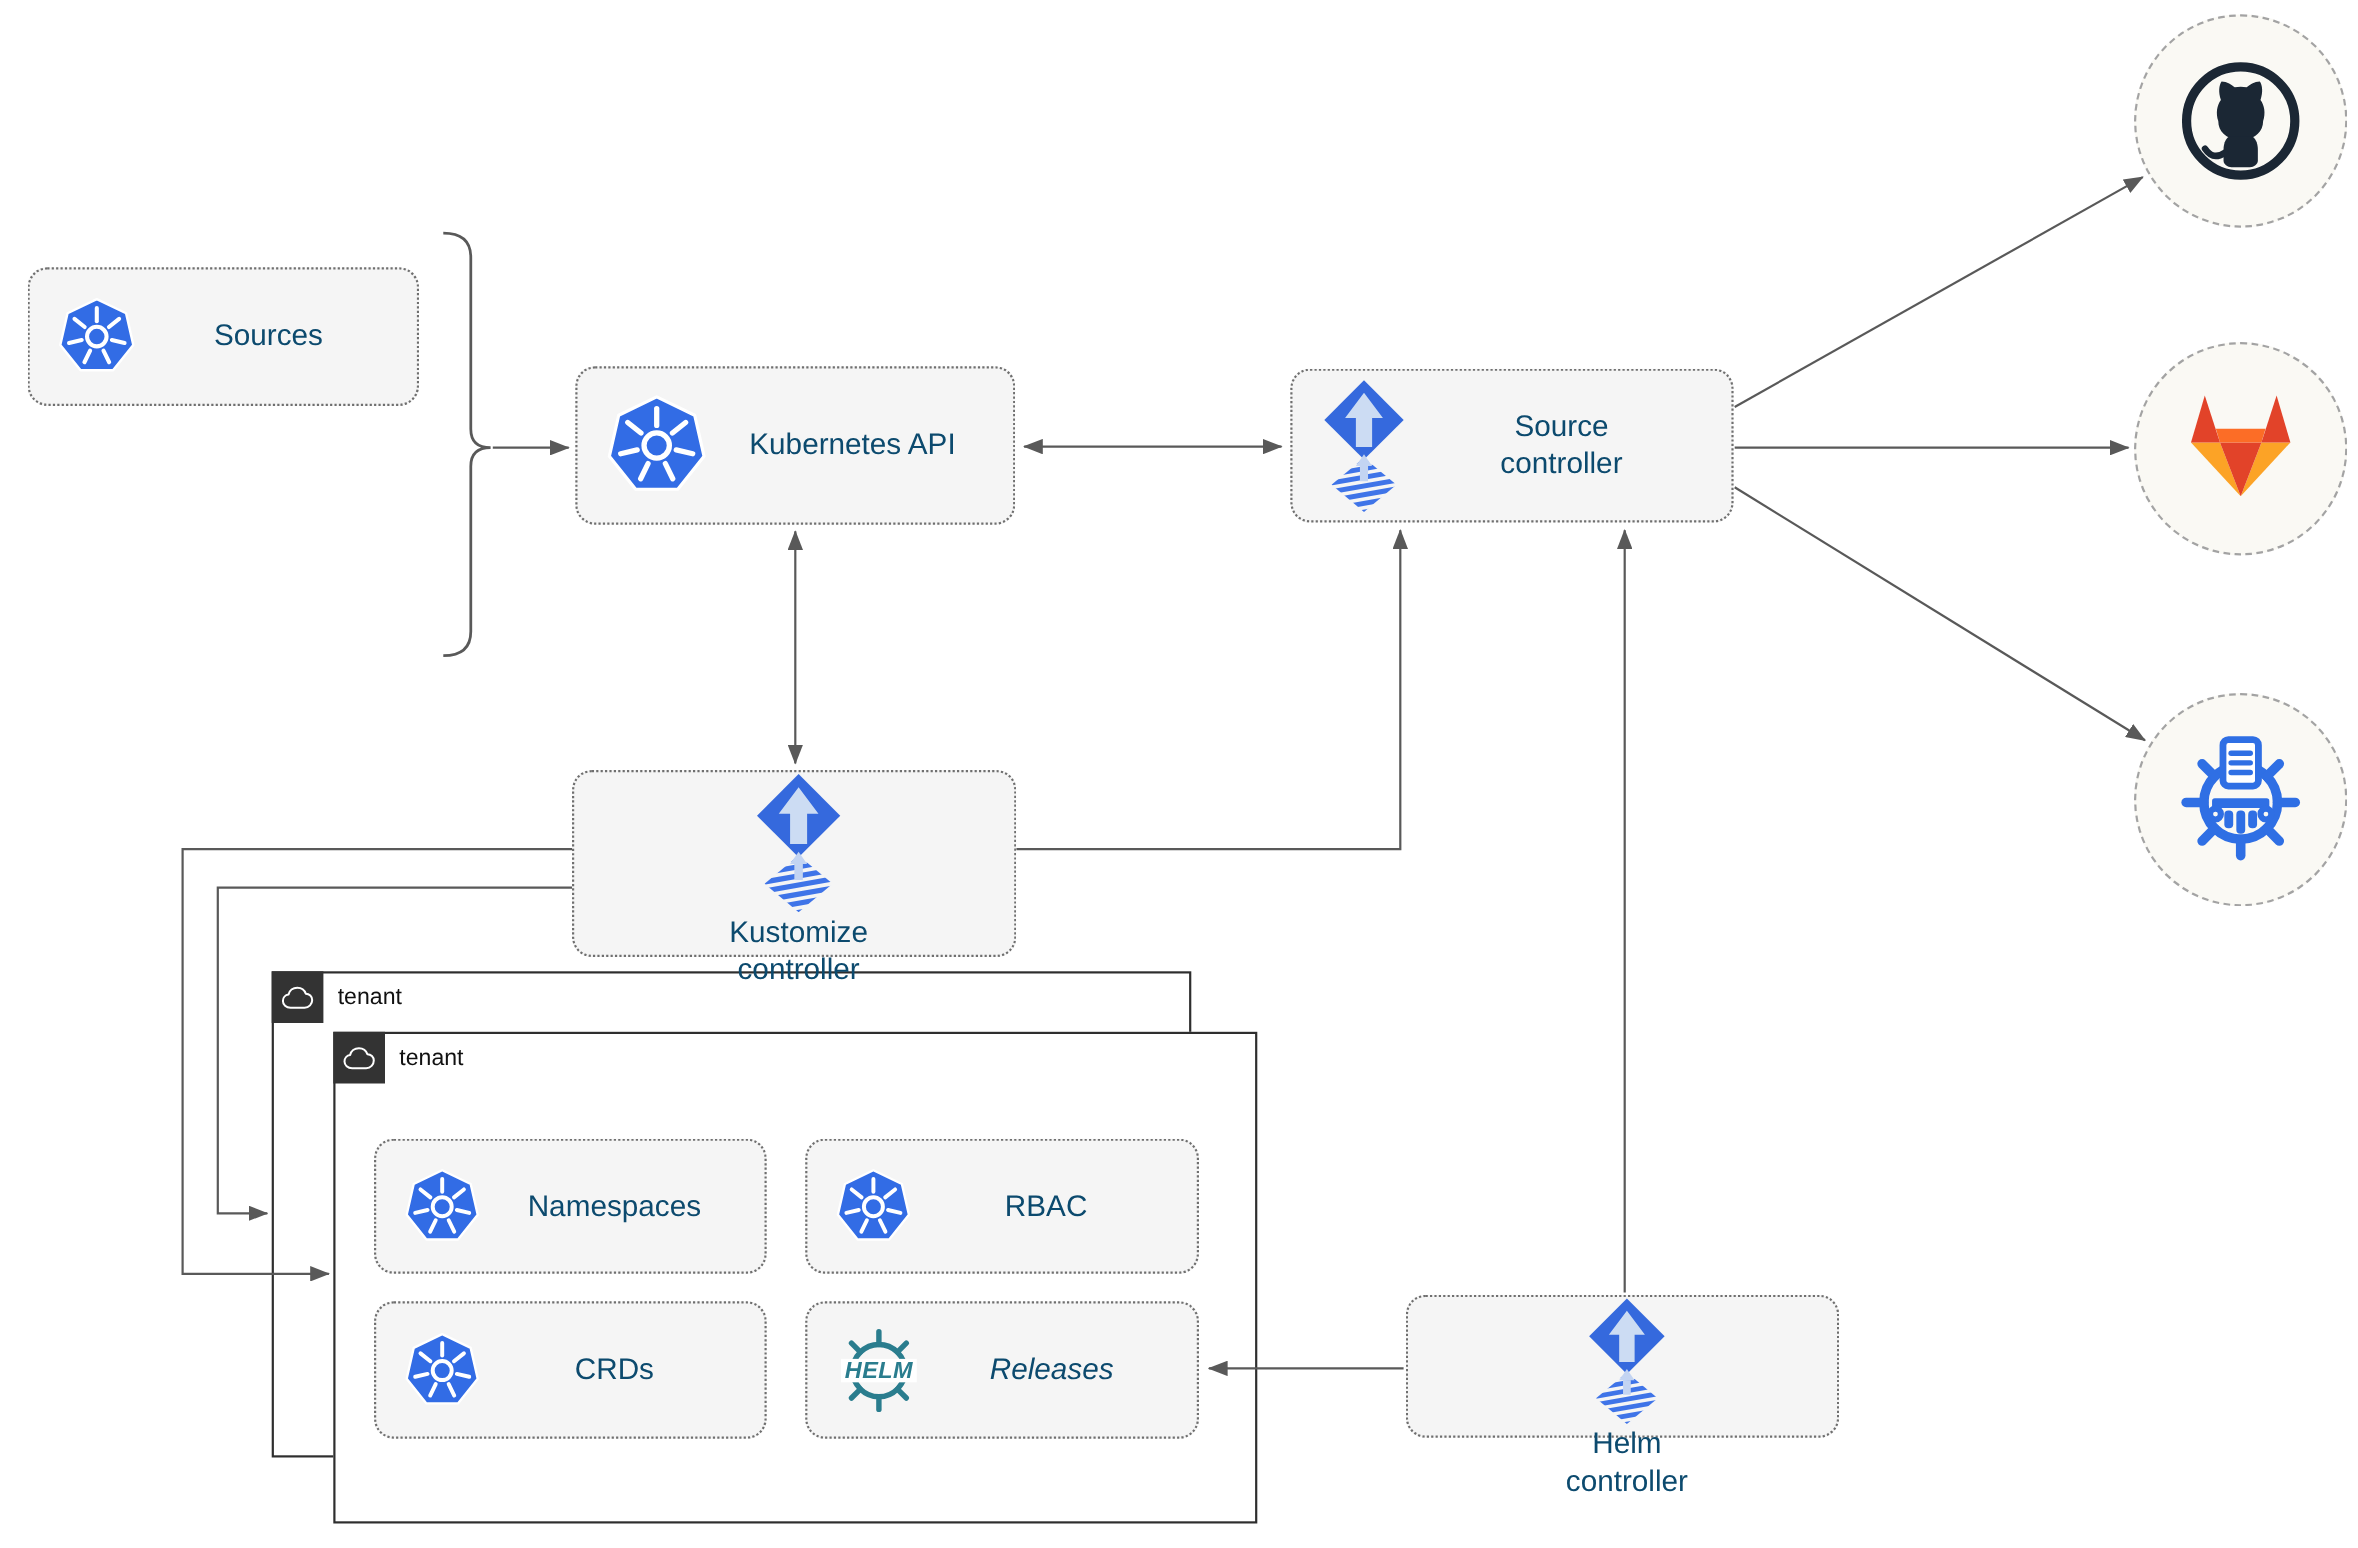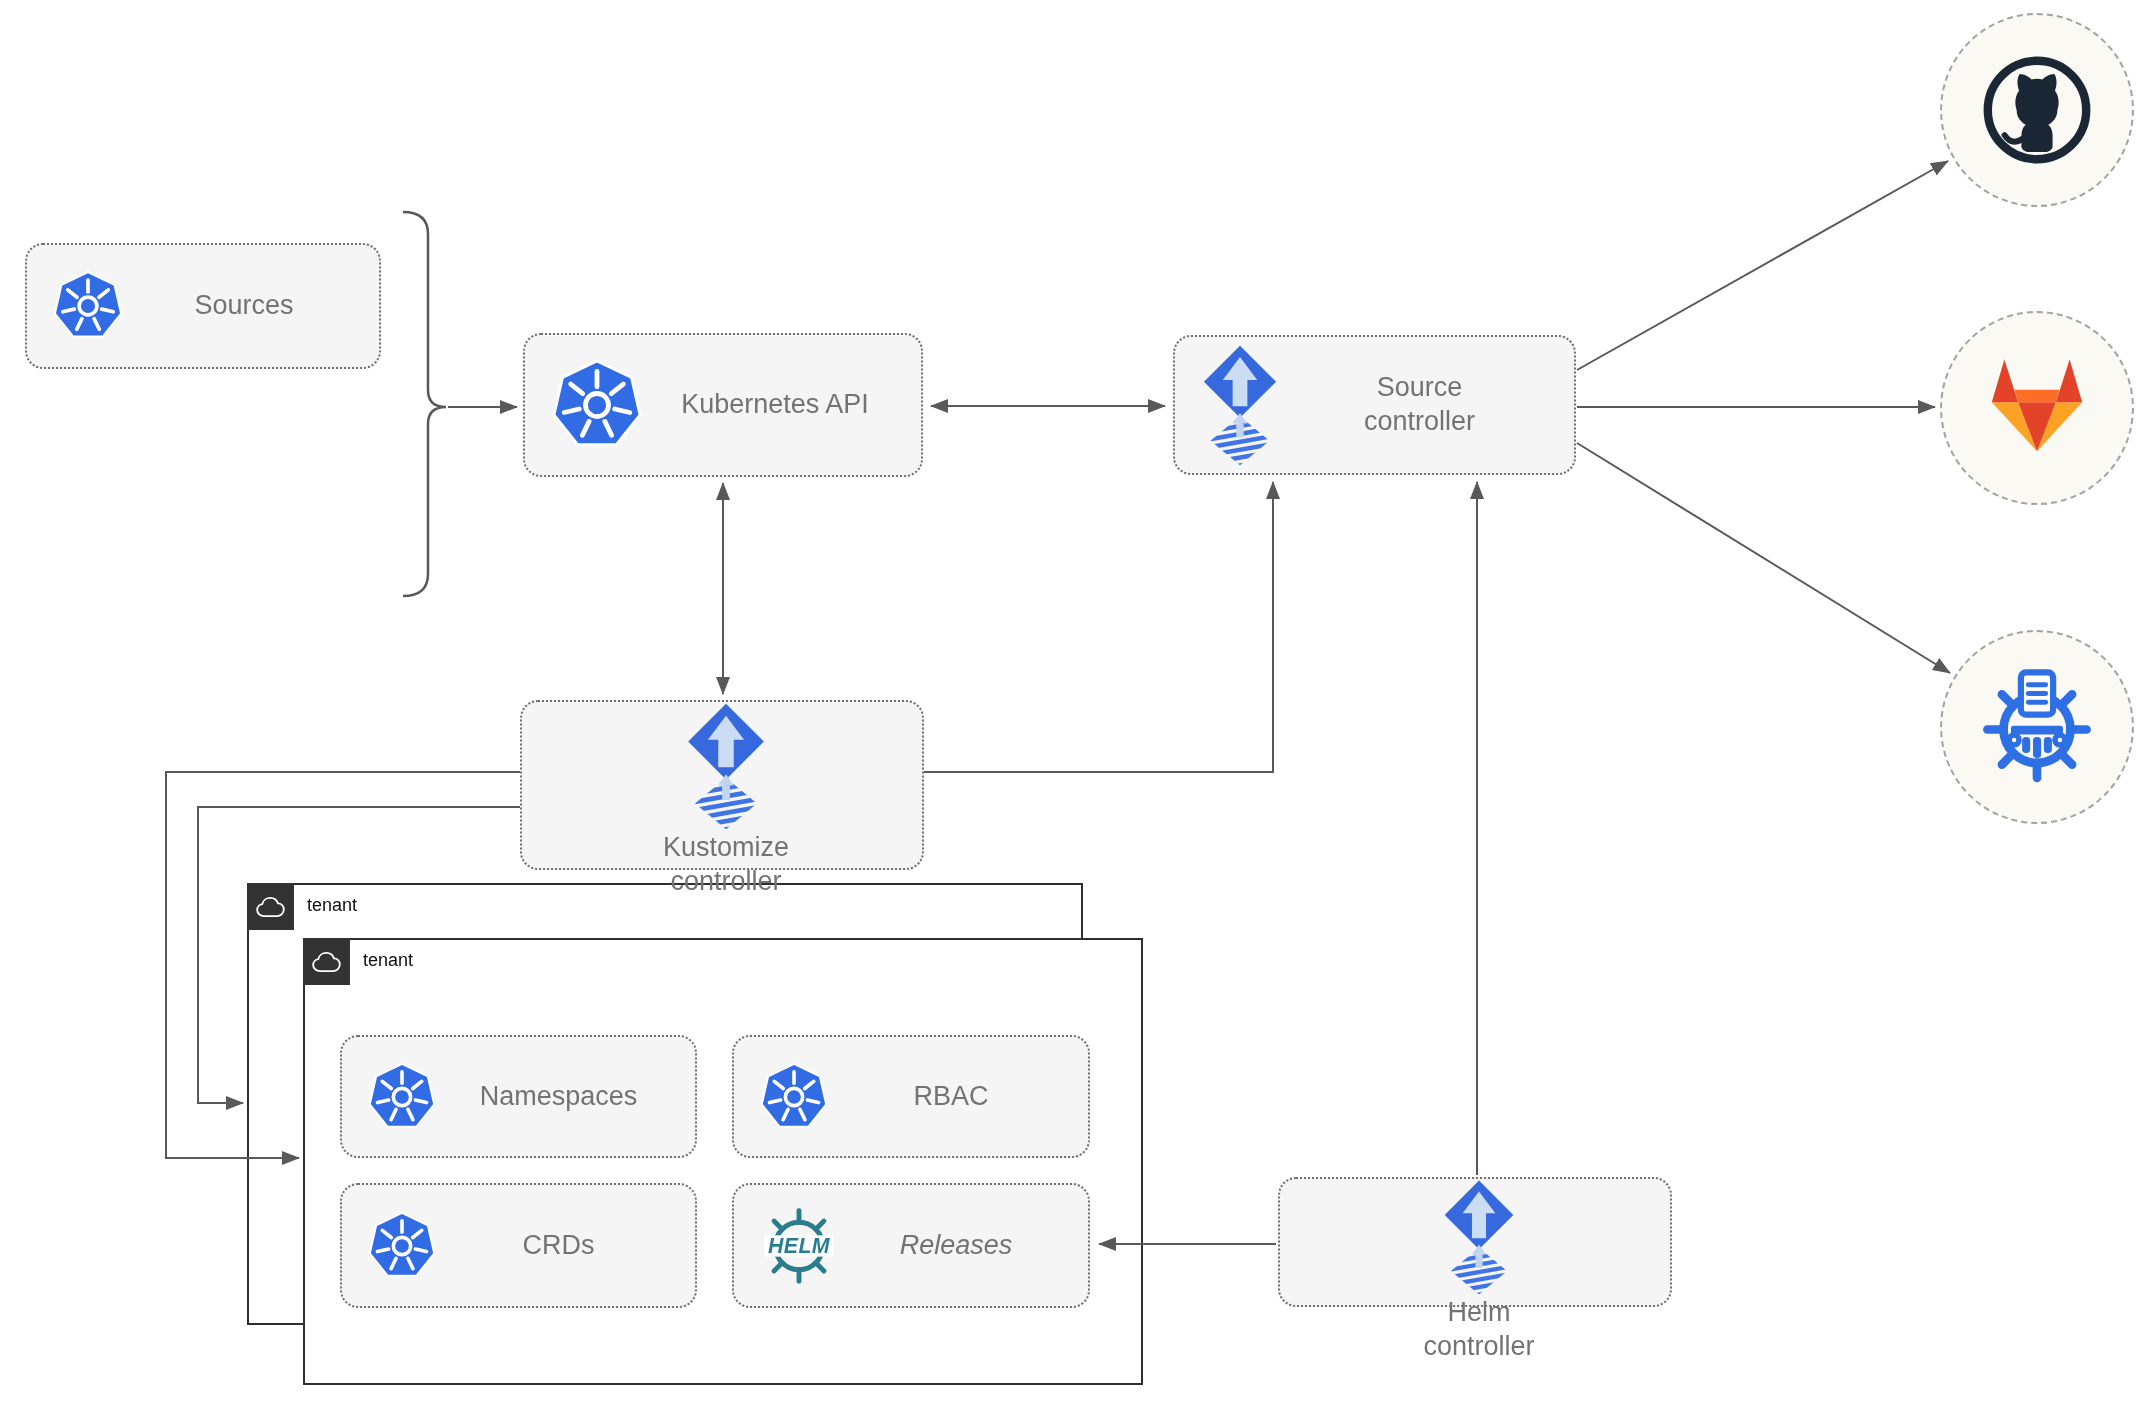--- a/index.html
+++ b/index.html
@@ -6,31 +6,31 @@
   #canvas{
     position:relative;width:2144px;height:1407px;background:#ffffff;overflow:hidden;
     font-family:"Liberation Sans",sans-serif;color:#000;
   }
   .node{
     position:absolute;display:flex;align-items:center;
     background:#f5f5f5;border:2px dotted #6f6f6f;border-radius:18px;
     box-sizing:border-box;padding:0 16px 0 24px;z-index:3;
   }
   .node .ic{flex:0 0 auto;display:block;}
-  .node .label{flex:1;text-align:center;font-size:27px;line-height:1.25;color:#737373;}
+  .node .label{flex:1;text-align:center;font-size:27px;line-height:1.25;color:#0c4a6e;}
   .node .label .narrow{display:block;max-width:160px;margin:0 auto;}
   .tenant{
     position:absolute;background:#ffffff;border:2px solid #2e2e2e;box-sizing:border-box;
   }
   .tenant-tab{
     position:absolute;left:-2px;top:-2px;width:47px;height:47px;background:#333333;
     display:flex;align-items:center;justify-content:center;
   }
   .tenant-label{
-    position:absolute;left:58px;top:10px;font-size:18px;color:#111;
+    position:absolute;left:58px;top:10px;font-size:21px;color:#111;
   }
   .endpoint{
     position:absolute;width:194px;height:194px;border-radius:50%;
     background:#faf9f4;border:2px dashed #a3a3a3;box-sizing:border-box;
     display:flex;align-items:center;justify-content:center;z-index:1;
   }
   #connectors{position:absolute;left:0;top:0;z-index:6;pointer-events:none;}
   .z1{z-index:1}.z2{z-index:2}
 </style>
 </head>

